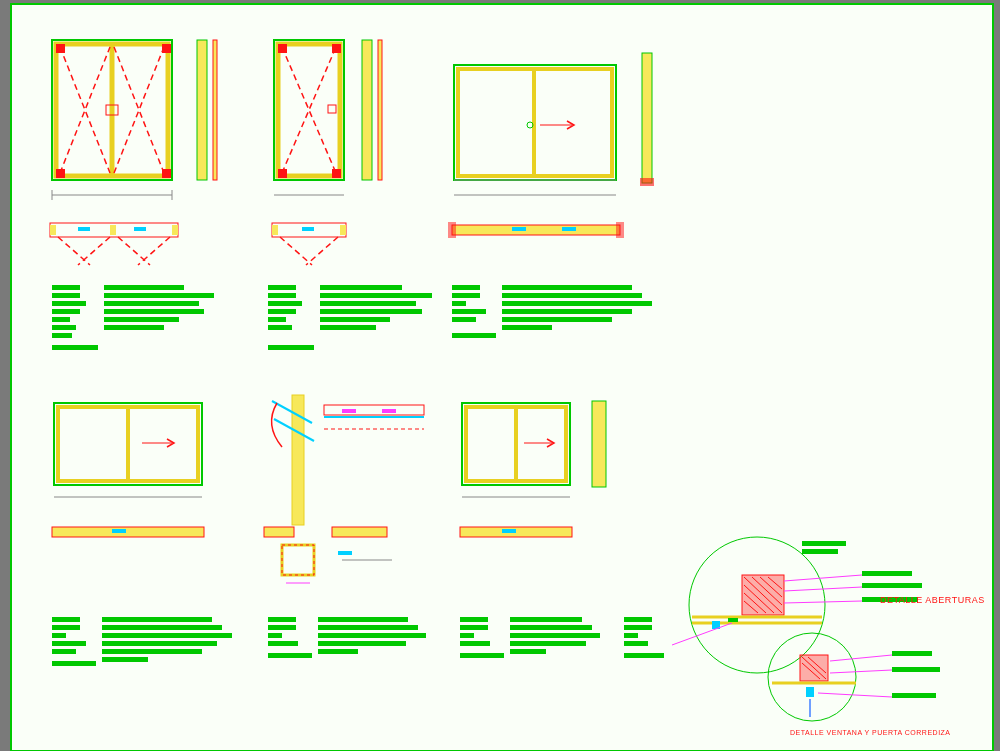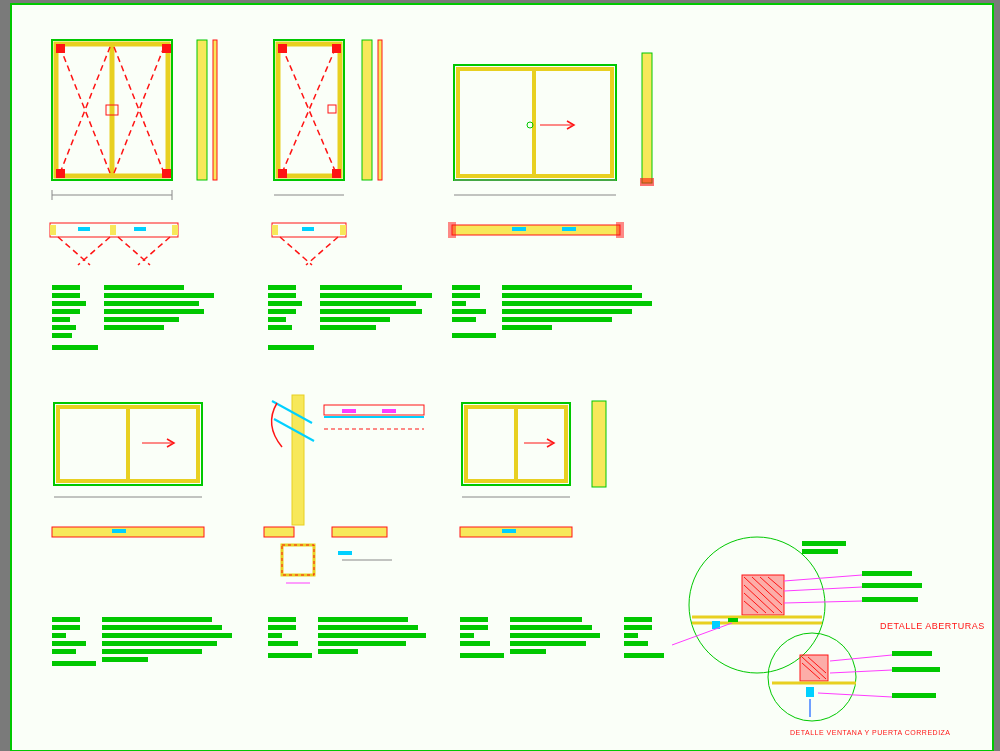--- a/index.html
+++ b/index.html
@@ -347,17 +347,17 @@
       <div class="text-block" style="left:790px;top:536px;width:44px"></div>
       <div class="text-block" style="left:790px;top:544px;width:36px"></div>
       <div class="text-block" style="left:850px;top:566px;width:50px"></div>
       <div class="text-block" style="left:850px;top:578px;width:60px"></div>
       <div class="text-block" style="left:850px;top:592px;width:56px"></div>
       <div class="text-block" style="left:880px;top:646px;width:40px"></div>
       <div class="text-block" style="left:880px;top:662px;width:48px"></div>
       <div class="text-block" style="left:880px;top:688px;width:44px"></div>
     </div>
 
-    <div class="detail-title" style="left:868px;top:616px">DETALLE ABERTURAS</div>
+    <div class="detail-title" style="left:868px;top:590px">DETALLE ABERTURAS</div>
     <div class="detail-title" style="left:778px;top:724px;font-size:7px">DETALLE VENTANA Y PUERTA CORREDIZA</div>
 
   </div>
 </div>
 
 </body></html>

